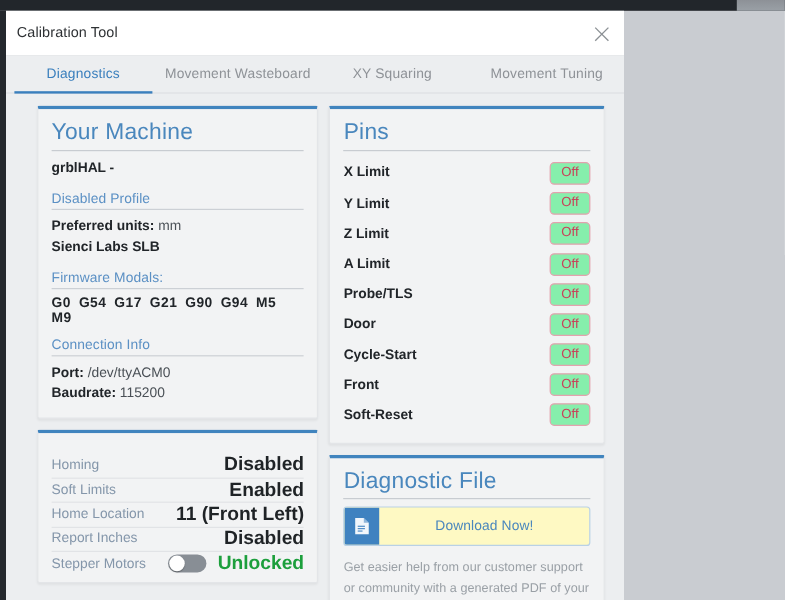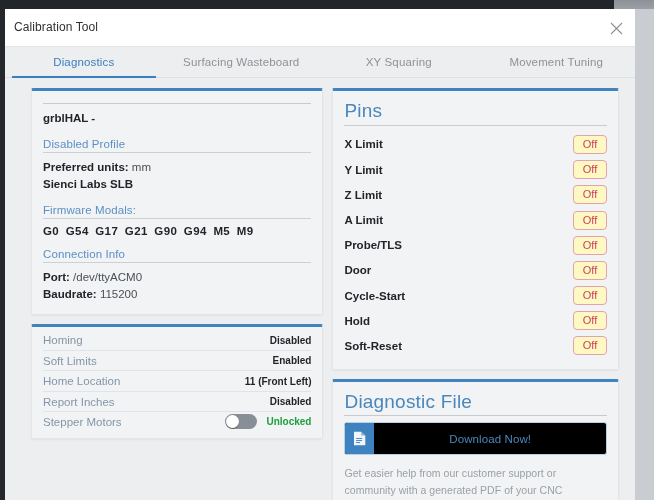--- a/index.html
+++ b/index.html
@@ -38,21 +38,21 @@
     position: absolute;
     top: 478px; left: 0;
     width: 20px; height: 22px;
     background: #24282d;
   }
 
   
   .dialog {
     position: absolute;
     top: 9px; left: 5px;
-    width: 630px;
+    width: 515px;
     height: 491px;
     background: #eceef0;
     overflow: hidden;
   }
 
   .dialog-titlebar {
     position: relative;
     height: 37px;
     background: #ffffff;
     border-bottom: 1px solid #e2e4e7;
@@ -188,44 +188,44 @@
   .pin-label {
     font-size: 11.5px;
     font-weight: bold;
     color: #212529;
   }
   .pin-badge {
     min-width: 34px;
     text-align: center;
     font-size: 11px;
     color: #c9415a;
-    background: #fef9c3;
+    background: #86efac;
     border: 1px solid #e3a2ae;
     border-radius: 4px;
     padding: 2px 8px 3px 8px;
     cursor: pointer;
     box-sizing: border-box;
   }
 
   
-  .settings-card { padding: 4px 11px 6px 11px; }
+  .settings-card { padding: 18px 11px 6px 11px; }
   .set-row {
     display: flex;
     align-items: center;
     justify-content: space-between;
     height: 19.4px;
     border-bottom: 1px solid #e1e3e6;
   }
   .set-row:last-child { border-bottom: 0; }
   .set-label {
     font-size: 11.5px;
     color: #8496aa;
   }
   .set-value {
-    font-size: 10px;
+    font-size: 16px;
     font-weight: bold;
     color: #1f2326;
   }
   .set-value.green { color: #1c9f3c; }
 
   .toggle-wrap {
     display: flex;
     align-items: center;
     gap: 9px;
   }
@@ -245,21 +245,21 @@
     background: #ffffff;
     box-shadow: 0 1px 1px rgba(0,0,0,.3);
   }
 
   
   .download-btn {
     display: flex;
     align-items: stretch;
     border: 1px solid #b9d1e6;
     border-radius: 3px;
-    background: #000000;
+    background: #fef9c3;
     height: 31px;
     cursor: pointer;
     overflow: hidden;
     margin-top: 2px;
   }
   .download-icon {
     width: 29px;
     background: #3f82c0;
     display: flex;
     align-items: center;
@@ -301,35 +301,36 @@
         <line x1="12" y1="1" x2="1" y2="12" stroke="#8b9094" stroke-width="1.1"></line>
       </svg>
     </div>
   </div>
 
   <div class="tabbar">
     <div class="tab active">
       <span>Diagnostics</span>
     </div>
     <div class="tab">
-      <span>Surfacing Wasteboard</span>
+      <span>Movement Wasteboard</span>
     </div>
     <div class="tab">
       <span>XY Squaring</span>
     </div>
     <div class="tab">
       <span>Movement Tuning</span>
     </div>
   </div>
 
   <div class="content">
 
     <div class="col col-left">
 
       <div class="card">
+        <h2 class="card-title">Your Machine</h2>
         <hr class="rule">
         <div class="mono-line">grblHAL -</div>
 
         <div class="section-label">Disabled Profile</div>
         <hr class="rule-thin">
         <div class="kv">
           <span>Preferred units:</span>
           <span class="val">mm</span>
         </div>
         <div class="kv">Sienci Labs SLB</div>
@@ -408,21 +409,21 @@
         </div>
         <div class="pin-row">
           <span class="pin-label">Door</span>
           <span class="pin-badge">Off</span>
         </div>
         <div class="pin-row">
           <span class="pin-label">Cycle-Start</span>
           <span class="pin-badge">Off</span>
         </div>
         <div class="pin-row">
-          <span class="pin-label">Hold</span>
+          <span class="pin-label">Front</span>
           <span class="pin-badge">Off</span>
         </div>
         <div class="pin-row">
           <span class="pin-label">Soft-Reset</span>
           <span class="pin-badge">Off</span>
         </div>
       </div>
 
       <div class="card">
         <h2 class="card-title">Diagnostic File</h2>

